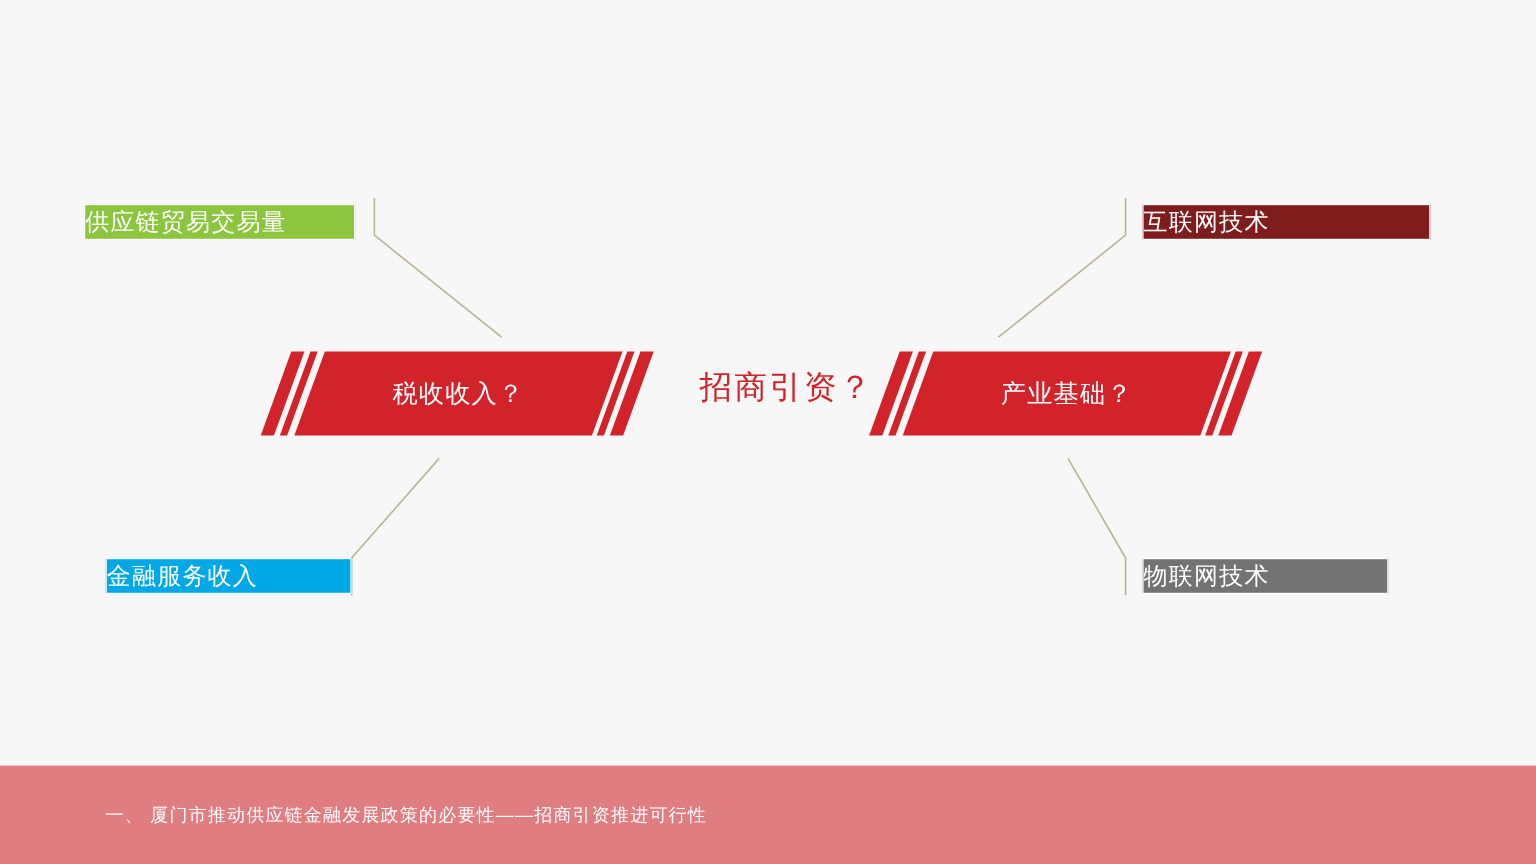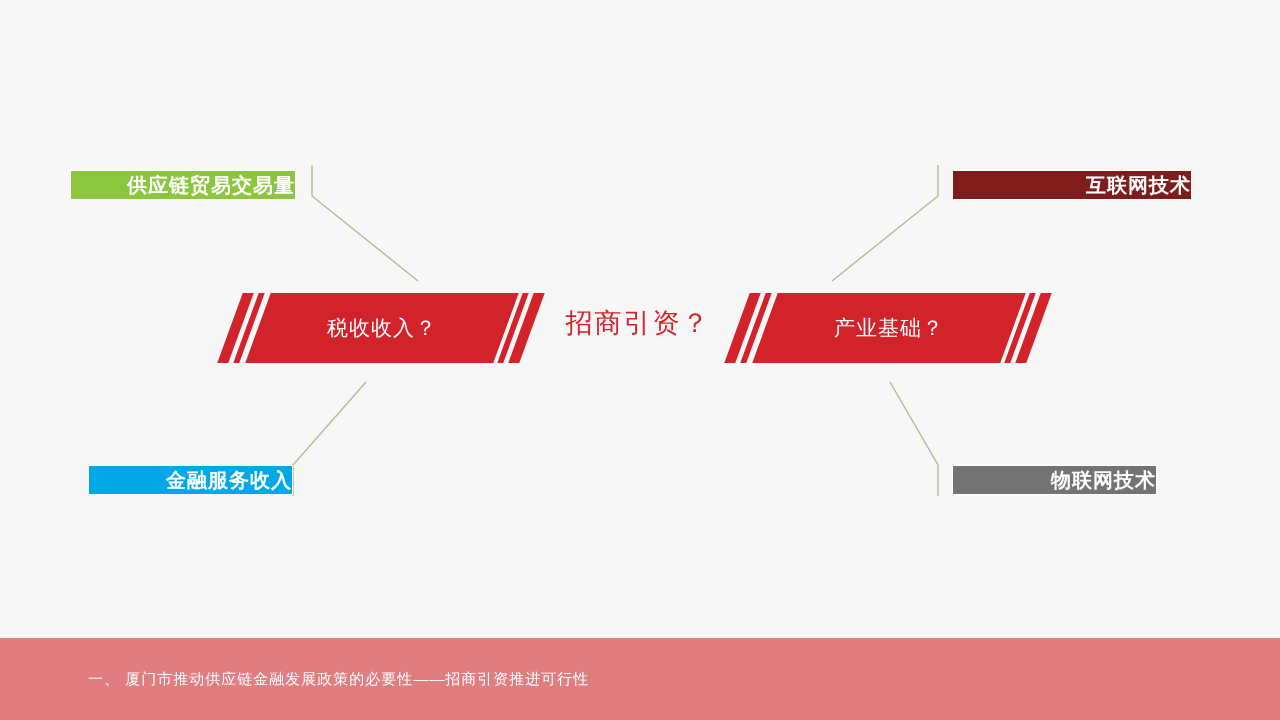--- a/index.html
+++ b/index.html
@@ -32,28 +32,27 @@
     height: 720px;
     pointer-events: none;
   }
 
   
   .leaf {
     position: absolute;
     box-sizing: border-box;
     display: flex;
     align-items: center;
-    justify-content: flex-end;
+    justify-content: flex-start;
     color: #ffffff;
     font-size: 20px;
     letter-spacing: 1px;
     white-space: nowrap;
     border: 1px solid #ffffff;
     height: 30px;
-    font-weight: bold;
   }
   #leaf-supply   { left: 70px;  top: 170px; width: 226px; background: #8cc63e; }
   #leaf-finance  { left: 88px;  top: 465px; width: 205px; background: #00a8e8; }
   #leaf-internet { left: 952px; top: 170px; width: 240px; background: #7f1d1d; }
   #leaf-iot      { left: 952px; top: 465px; width: 205px; background: #737373; }
 
   
   .node {
     position: absolute;
     height: 70px;
@@ -93,21 +92,21 @@
 
   #node-tax      { left: 230px; width: 302px; }
   #node-industry { left: 737px; width: 302px; }
 
   
   #center-title {
     position: absolute;
     left: 548px;
     top: 305px;
     width: 180px;
-    text-align: center;
+    text-align: right;
     color: #d2232a;
     font-size: 27px;
     letter-spacing: 2px;
     white-space: nowrap;
   }
 
   
   #footer-bar {
     position: absolute;
     left: 0;

